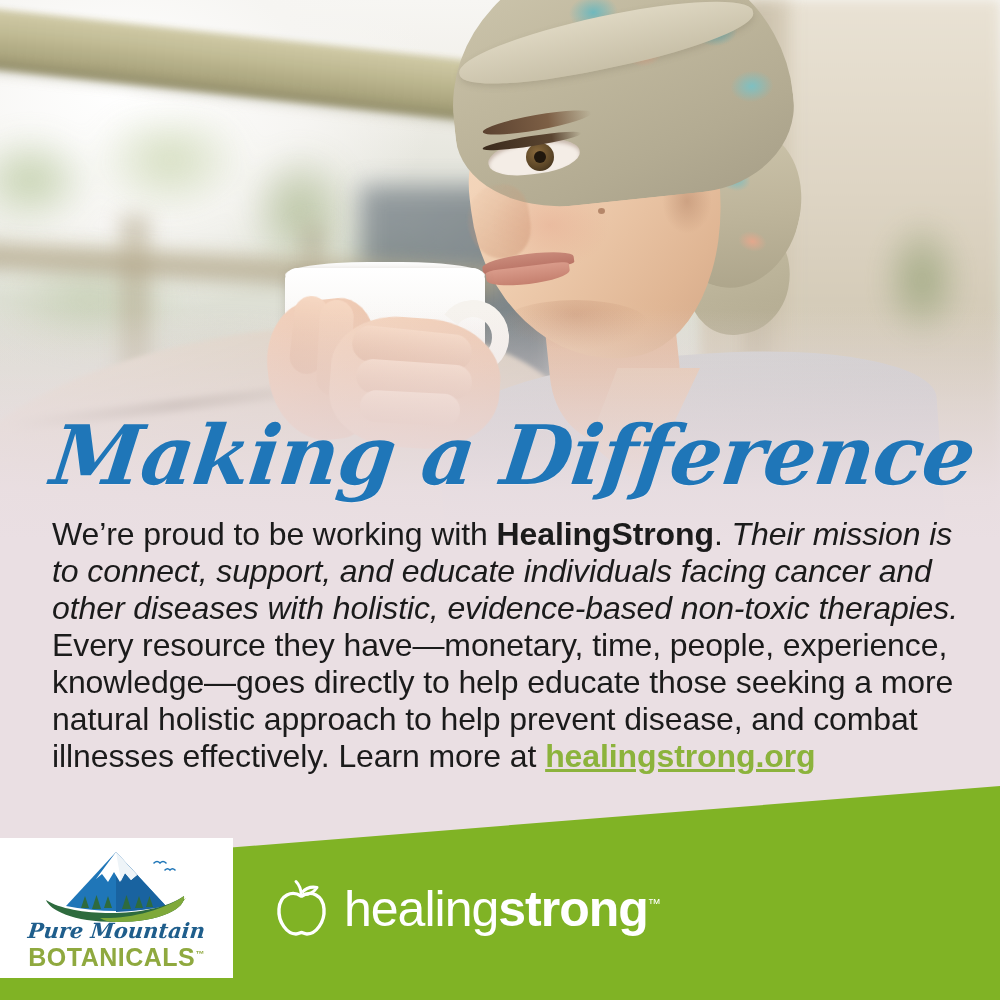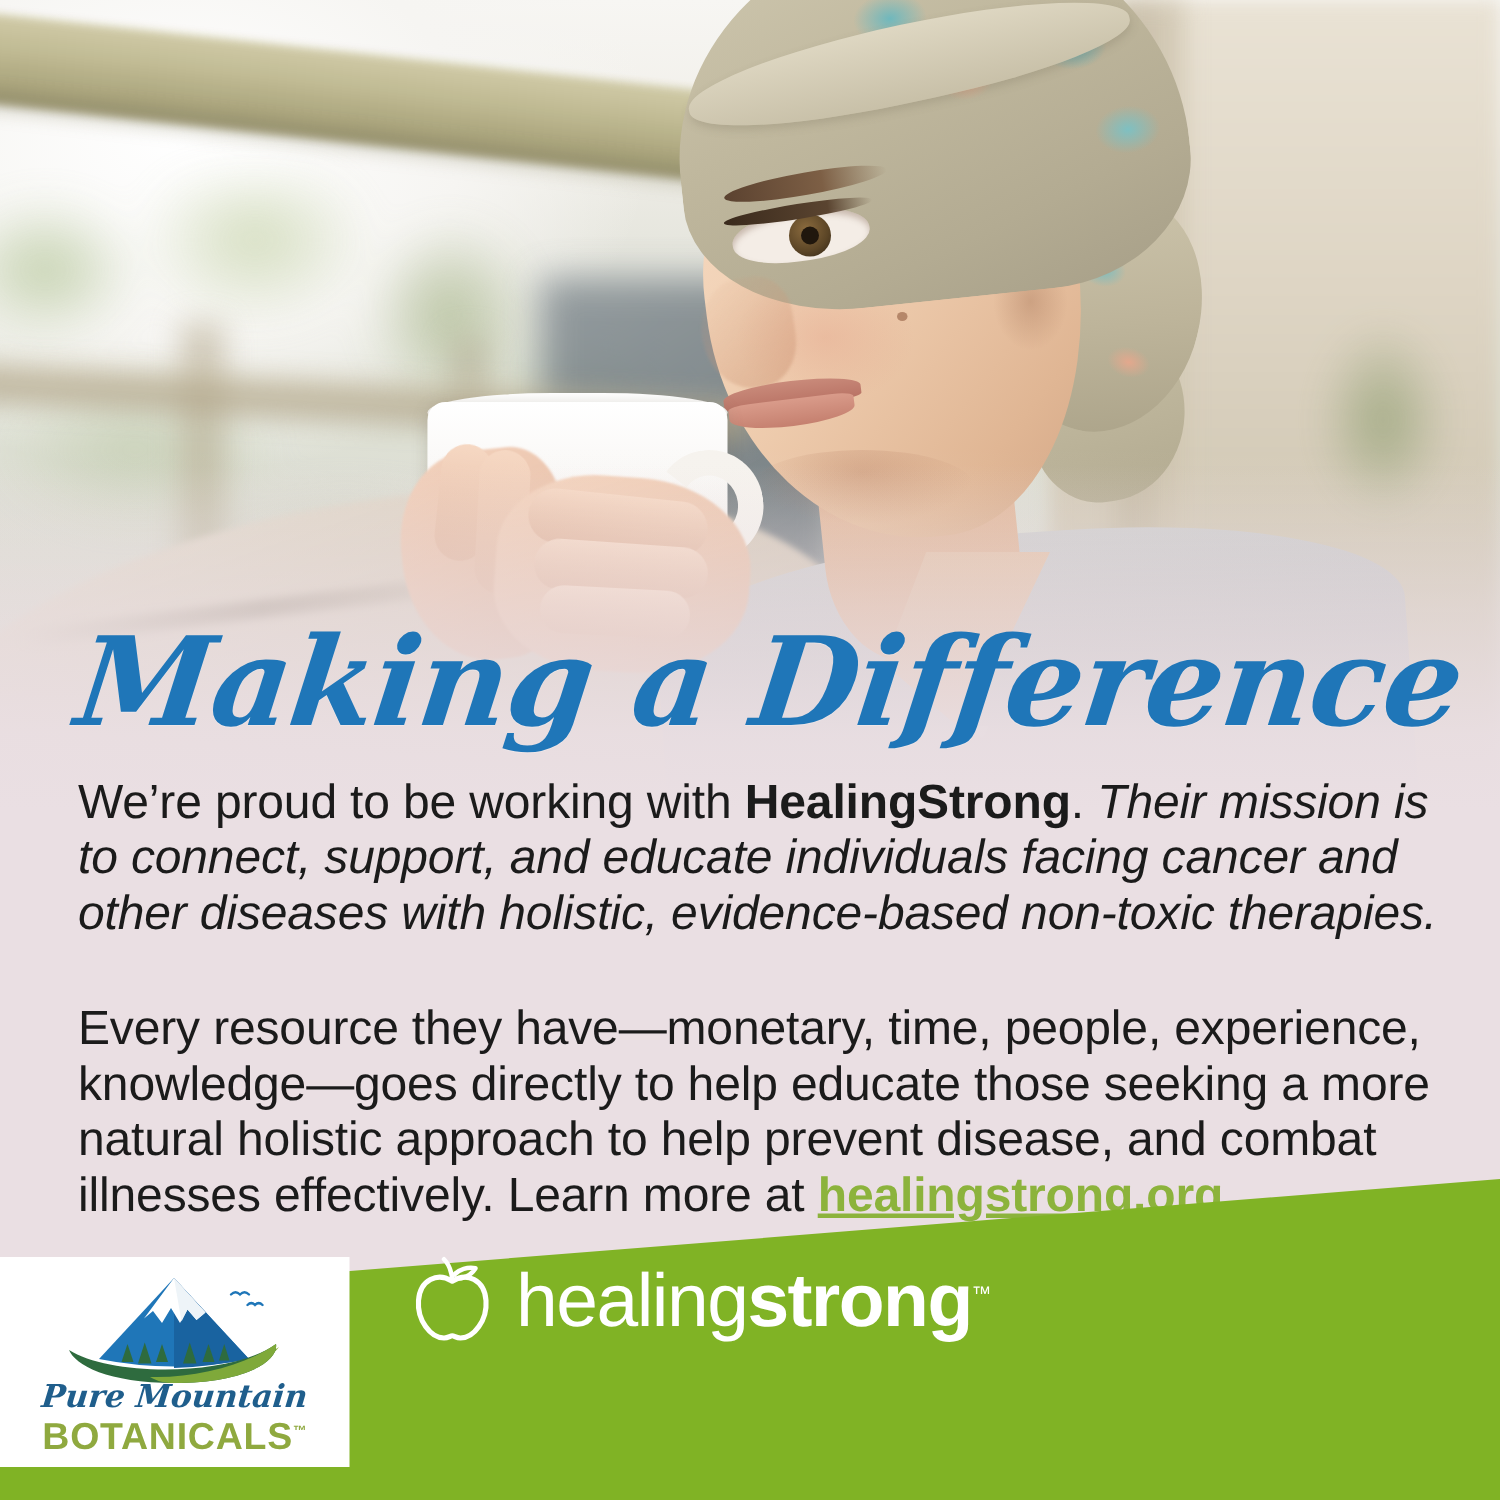--- a/index.html
+++ b/index.html
@@ -293,21 +293,21 @@
   }
 
   
   .copy { position:absolute; left:52px; top:516px; width:920px; }
   .para {
     font-size:32px;
     line-height:37px;
     color:#1b1b1b;
     letter-spacing:-.1px;
   }
-  .para.second { margin-top:40px; }
+  .para.second { }
   .b { font-weight:bold; }
   .i { font-style:italic; }
   .link { color:#8CB33C; font-weight:bold; }
 
   
   .green-band {
     position:absolute; left:0; top:720px; width:1000px; height:280px;
     background:#80B325;
     clip-path:polygon(0 146px, 1000px 66px, 1000px 280px, 0 280px);
   }
@@ -328,21 +328,21 @@
   .pmb-caps {
     font-family:"Liberation Sans", sans-serif;
     font-weight:bold; font-size:25px; color:#8FA93F;
     letter-spacing:.5px; line-height:1.05; margin-top:2px;
     position:relative; display:inline-block;
   }
   .pmb-tm { font-size:9px; vertical-align:super; }
 
   
   .hs-logo {
-    position:absolute; left:272px; top:836px;
+    position:absolute; left:272px; top:878px;
     display:flex; align-items:center; gap:14px;
   }
   .hs-apple { width:58px; height:62px; flex:0 0 auto; }
   .hs-word {
     font-family:"Liberation Sans", sans-serif;
     font-size:50px; line-height:1; color:#ffffff;
     letter-spacing:-1px; position:relative;
   }
   .hs-thin { font-weight:300; }
   .hs-bold { font-weight:bold; }

